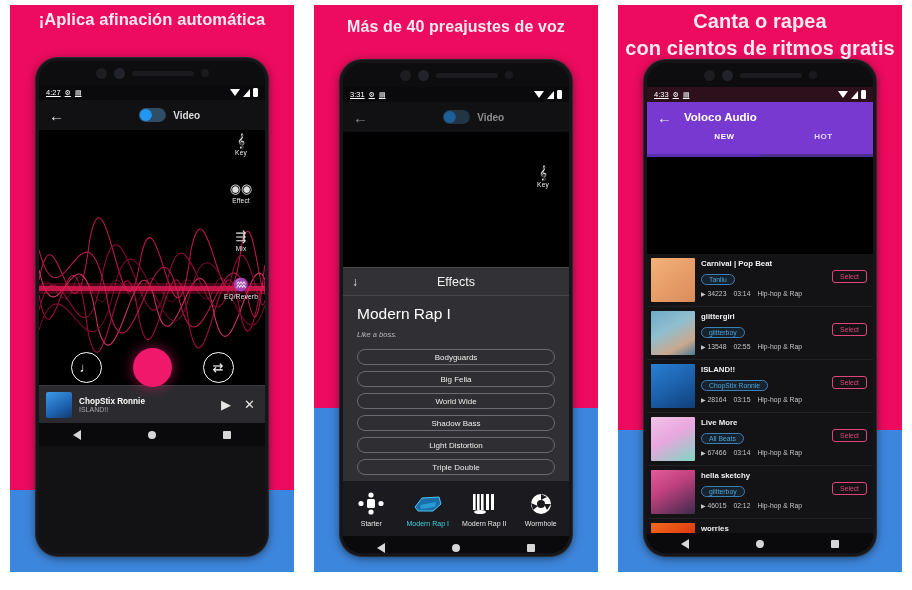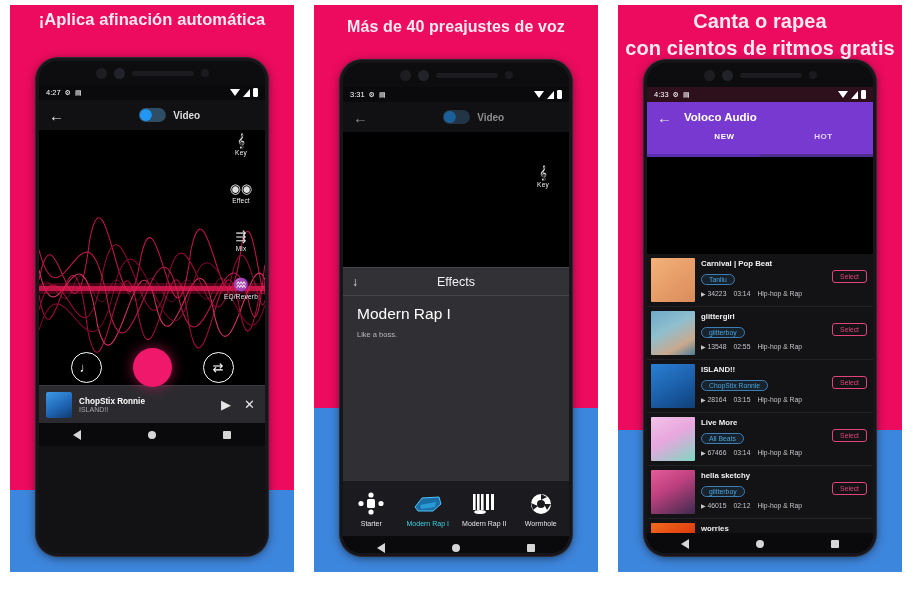--- a/index.html
+++ b/index.html
@@ -69,21 +69,21 @@
   .cam { width: 11px; height: 11px; border-radius: 50%; background: #1d1d22; }
   .cam.b { background: #22222a; }
   .speaker { width: 62px; height: 5px; border-radius: 3px; background: #1b1b20; }
   .sensor { width: 8px; height: 8px; border-radius: 50%; background: #1a1a1f; }
 
   .statusbar {
     height: 15px; display: flex; align-items: center;
     padding: 0 7px; background: #0a0a0c; color: #fff; font-size: 8px;
   }
   .p3 .statusbar { background: #2e0f1c; }
-  .sb-left { display: flex; align-items: center; gap: 4px; }
+  .sb-left { display: flex; align-items: center; gap: 4px; text-decoration: underline; }
   .sb-right { margin-left: auto; display: flex; align-items: center; gap: 3px; }
   .ico { display: inline-block; }
   .wifi { width: 0; height: 0; border-left: 5px solid transparent; border-right: 5px solid transparent; border-top: 7px solid #fff; }
   .sig { width: 0; height: 0; border-left: 7px solid transparent; border-bottom: 8px solid #fff; }
   .bat { width: 5px; height: 9px; border: 1px solid #fff; background: #fff; border-radius: 1px; }
 
   .screen { background: #000; position: relative; }
 
   
   .appbar1 {
@@ -152,21 +152,21 @@
     display: flex; flex-direction: column;
   }
   .sheet-hd {
     height: 28px; display: flex; align-items: center; justify-content: center;
     position: relative; border-bottom: 1px solid #45454b; background: #323236;
   }
   .sheet-hd .dn { position: absolute; left: 9px; color: #e4e4e4; font-size: 12px; }
   .sheet-hd .ttl { color: #f2f2f2; font-size: 12.5px; font-weight: 400; }
   .sheet-body { flex: 1; padding: 9px 14px 0; overflow: hidden; }
   .preset-name { color: #fff; font-size: 15.5px; font-weight: 400; margin-bottom: 7px; }
-  .preset-desc { color: #b9b9be; font-size: 7.5px; margin-bottom: 10px; }
+  .preset-desc { color: #b9b9be; font-size: 7.5px; margin-bottom: 10px; font-style: italic; }
   .eff-list { display: flex; flex-direction: column; gap: 6px; }
   .eff {
     height: 16px; border: 1px solid #6a6a72; border-radius: 9px;
     display: flex; align-items: center; justify-content: center;
     color: #ececec; font-size: 8px; background: #2f2f33;
   }
   .tabbar2 {
     position: absolute; left: 0; right: 0; bottom: 23px; height: 56px;
     background: #1b1b1f; display: flex; align-items: center;
     border-top: 1px solid #303036;
@@ -378,20 +378,28 @@
         </div>
 
         <div class="sheet">
           <div class="sheet-hd">
             <span class="dn">↓</span>
             <span class="ttl">Effects</span>
           </div>
           <div class="sheet-body">
             <div class="preset-name">Modern Rap I</div>
             <div class="preset-desc">Like a boss.</div>
+            <div class="eff-list">
+              <div class="eff">Bodyguards</div>
+              <div class="eff">Big Fella</div>
+              <div class="eff">World Wide</div>
+              <div class="eff">Shadow Bass</div>
+              <div class="eff">Light Distortion</div>
+              <div class="eff">Triple Double</div>
+            </div>
           </div>
         </div>
 
         <div class="tabbar2">
           <div class="tb-item">
             <div class="tbi">
               <svg width="26" height="24" viewBox="0 0 26 24">
                 <rect x="9" y="7" width="8" height="9" rx="1.5" fill="#fff"></rect>
                 <circle cx="13" cy="3" r="2.6" fill="#fff"></circle>
                 <circle cx="13" cy="20" r="2.6" fill="#fff"></circle>

